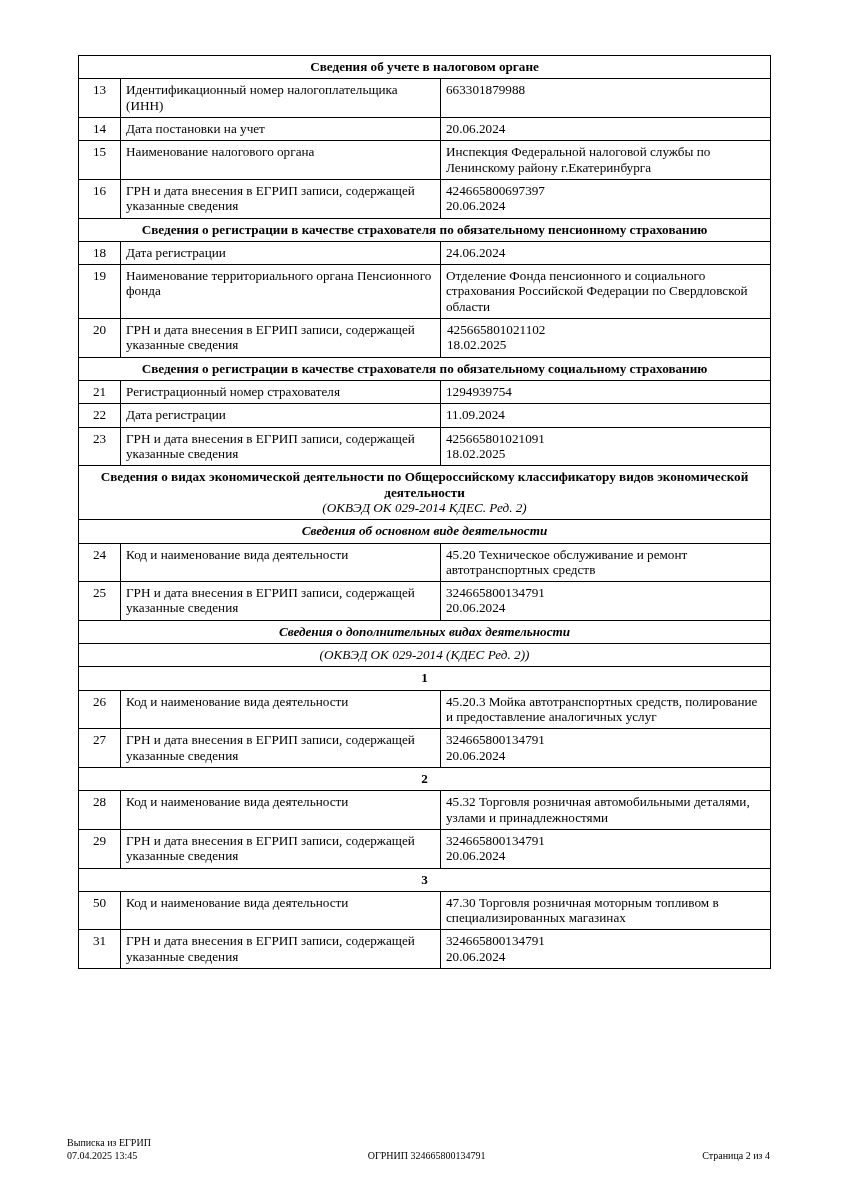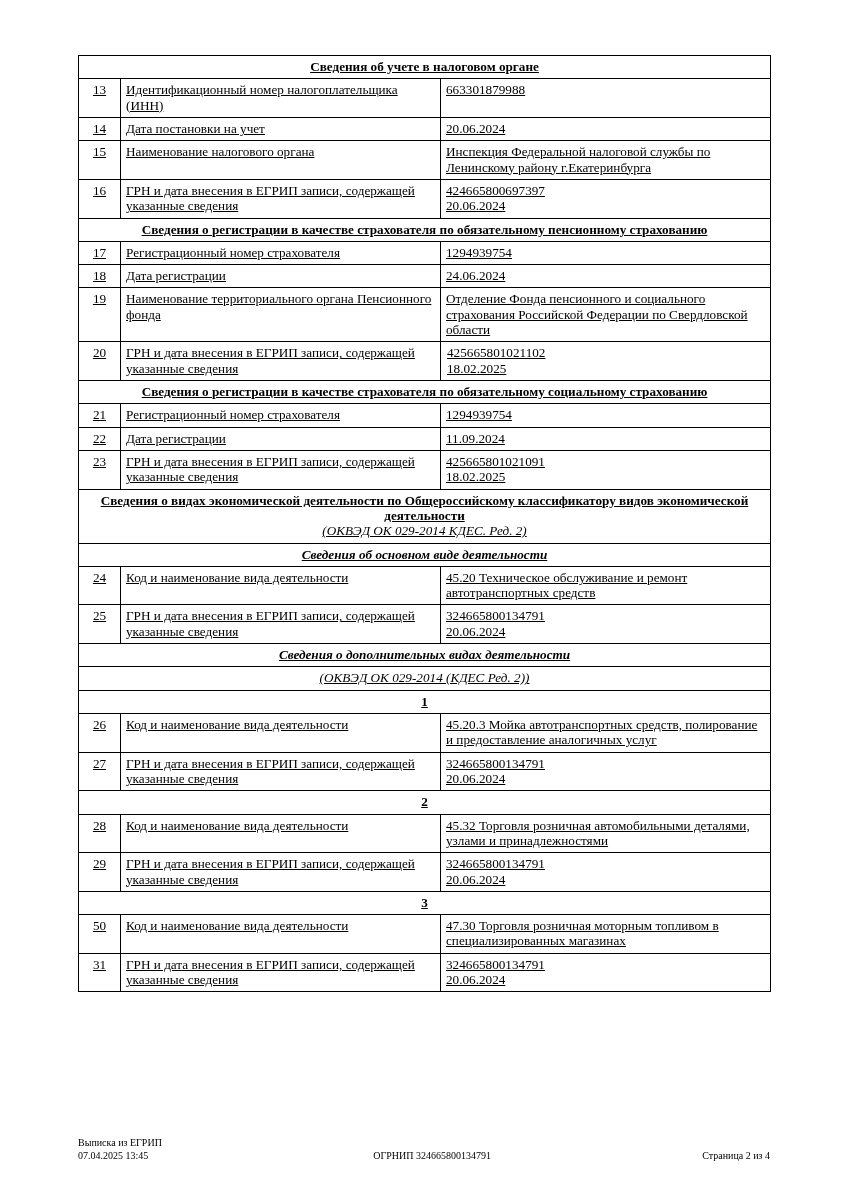--- a/index.html
+++ b/index.html
@@ -13,21 +13,20 @@
     font-family: "Liberation Serif", "DejaVu Serif", serif;
     color: #000000;
     position: relative;
   }
   .page {
     width: 848px;
     height: 1200px;
     position: relative;
     box-sizing: border-box;
     padding: 55px 78px 0 78px;
-    text-decoration: underline;
   }
   table.doc {
     width: 692px;
     border-collapse: collapse;
     table-layout: fixed;
     font-size: 13.2px;
     line-height: 1.16;
   }
   table.doc td {
     border: 1px solid #000000;
@@ -62,21 +61,21 @@
     font-weight: normal;
     padding: 3px 10px 4px 10px;
   }
   td.counter {
     text-align: center;
     font-weight: bold;
     padding: 2px 10px 3px 10px;
   }
   .footer {
     position: absolute;
-    left: 78px;
+    left: 67px;
     right: 78px;
     bottom: 38px;
     font-size: 10px;
     line-height: 1.25;
     display: flex;
     justify-content: flex-end;
     align-items: flex-end;
   }
   .footer-left { text-align: left; white-space: pre-line; }
   .footer-center { text-align: center; flex: 1; }
@@ -114,25 +113,20 @@
         <tr>
           <td class="num">16</td>
           <td class="label">ГРН и дата внесения в ЕГРИП записи, содержащей указанные сведения</td>
           <td class="value" style="white-space: pre-line;">424665800697397
 20.06.2024</td>
         </tr>
         <tr>
           <td colspan="3" class="section">Сведения о регистрации в качестве страхователя по обязательному пенсионному страхованию</td>
         </tr>
         <tr>
-          <td class="num">17</td>
-          <td class="label">Регистрационный номер страхователя</td>
-          <td class="value" style="white-space: pre-line;">1294939754</td>
-        </tr>
-        <tr>
           <td class="num">18</td>
           <td class="label">Дата регистрации</td>
           <td class="value" style="white-space: pre-line;">24.06.2024</td>
         </tr>
         <tr>
           <td class="num">19</td>
           <td class="label">Наименование территориального органа Пенсионного фонда</td>
           <td class="value" style="white-space: pre-line;">Отделение Фонда пенсионного и социального страхования Российской Федерации по Свердловской области</td>
         </tr>
         <tr>

